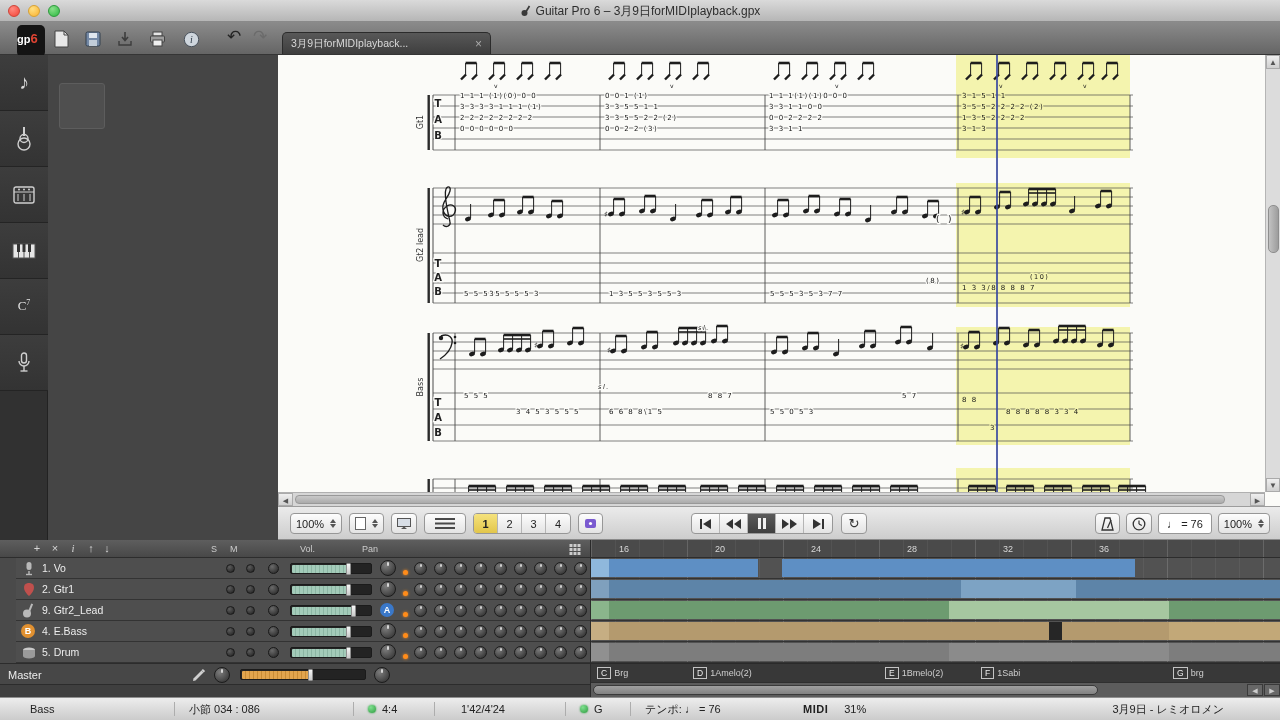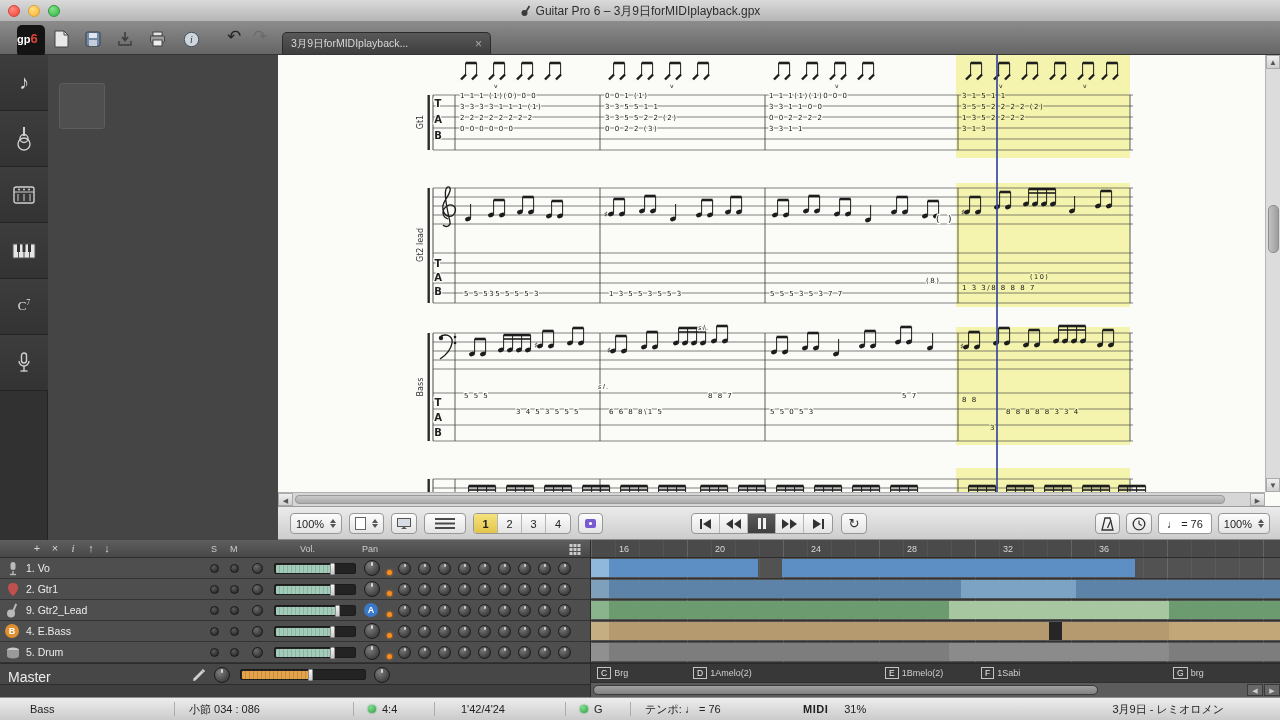--- a/index.html
+++ b/index.html
@@ -82,21 +82,21 @@
     display:flex; align-items:center; padding:0 8px; }
   .loop-btn { font-size:13px; color:#333; width:26px; justify-content:center; }
 
   
   .mixer { position:absolute; left:0; top:540px; width:1280px; height:157px; background:#4a4a4a; }
   .mixer-left { position:absolute; left:0; top:0; width:590px; height:157px; background:#4a4a4a; }
   .mx-header { position:absolute; left:0; top:0; width:590px; height:18px;
     background:linear-gradient(#5e5e5e,#484848); border-bottom:1px solid #2d2d2d; color:#ccc; font-size:9px; }
   .mx-header .hicon { position:absolute; top:2px; color:#d5d5d5; font-size:11px; width:14px; text-align:center; }
   .mx-header .hlabel { position:absolute; top:4px; }
-  .track-row { position:absolute; left:0; width:590px; height:21px; background:#4e4e4e; border-bottom:1px solid #333; }
+  .track-row { position:absolute; left:16px; width:590px; height:21px; background:#4e4e4e; border-bottom:1px solid #333; }
   .t-icon { position:absolute; left:5px; top:3px; width:16px; height:15px; }
   .t-name { position:absolute; left:26px; top:4px; width:175px; font-size:10.5px; color:#ececec; white-space:nowrap; }
   .sm-dot { position:absolute; top:6px; width:9px; height:9px; border-radius:50%;
     background:radial-gradient(circle at 35% 30%,#5c5c5c,#1e1e1e); border:1px solid #1a1a1a; }
   .rec-led { position:absolute; left:252px; top:5px; width:11px; height:11px; border-radius:50%;
     background:radial-gradient(circle at 35% 30%,#6a6a6a,#222); border:1px solid #191919; }
   .vol { position:absolute; left:274px; top:5px; width:82px; height:11px; background:#232323; border-radius:2px; border:1px solid #1b1b1b; }
   .vol-fill { position:absolute; left:1px; top:1px; height:8px;
     background:repeating-linear-gradient(90deg,#a3cbb9 0 3px,#8bb5a3 3px 4px); border-radius:1px; }
   .vol-handle { position:absolute; right:-3px; top:-2px; width:5px; height:12px;
@@ -112,21 +112,21 @@
   .mini-knob { position:relative; width:13px; height:13px; border-radius:50%; display:inline-block;
     background:radial-gradient(circle at 35% 30%,#787878,#262626); border:1px solid #1c1c1c; }
   .mini-knob::after { content:""; position:absolute; left:50%; top:1px; width:2px; height:3px; background:#cfcfcf;
     transform:translateX(-50%); border-radius:1px; }
   .badge-a { position:absolute; left:364px; top:3px; width:14px; height:14px; border-radius:50%; background:#3a78c9;
     color:#fff; font-size:9px; font-weight:bold; text-align:center; line-height:14px; z-index:2; }
   .badge-b { position:absolute; left:5px; top:3px; width:14px; height:14px; border-radius:50%; background:#e09030;
     color:#fff; font-size:9px; font-weight:bold; text-align:center; line-height:14px; }
   .master-row { position:absolute; left:0; top:123px; width:590px; height:22px; background:#474747;
     border-top:1px solid #2c2c2c; border-bottom:1px solid #2c2c2c; }
-  .master-row .m-label { position:absolute; left:8px; top:5px; font-size:14px; color:#ececec; }
+  .master-row .m-label { position:absolute; left:8px; top:5px; font-size:11px; color:#ececec; }
   .m-slider { position:absolute; left:240px; top:5px; width:126px; height:11px; background:#232323; border-radius:2px; border:1px solid #1b1b1b; }
   .master-fill { position:absolute; left:1px; top:1px; height:8px;
     background:repeating-linear-gradient(90deg,#e2a54e 0 3px,#c98c35 3px 4px); border-radius:1px; }
   .mx-filler { position:absolute; left:0; top:145px; width:590px; height:12px; background:#3f3f3f; }
 
   
   .tl-wrap { position:absolute; left:590px; top:0; width:690px; height:157px; background:#4f4f4f; border-left:1px solid #2a2a2a; }
   .tl-grid { background-image:
     repeating-linear-gradient(90deg,rgba(255,255,255,0.10) 0 1px,transparent 1px 96px),
     repeating-linear-gradient(90deg,rgba(255,255,255,0.05) 0 1px,transparent 1px 24px); text-align: right; }

